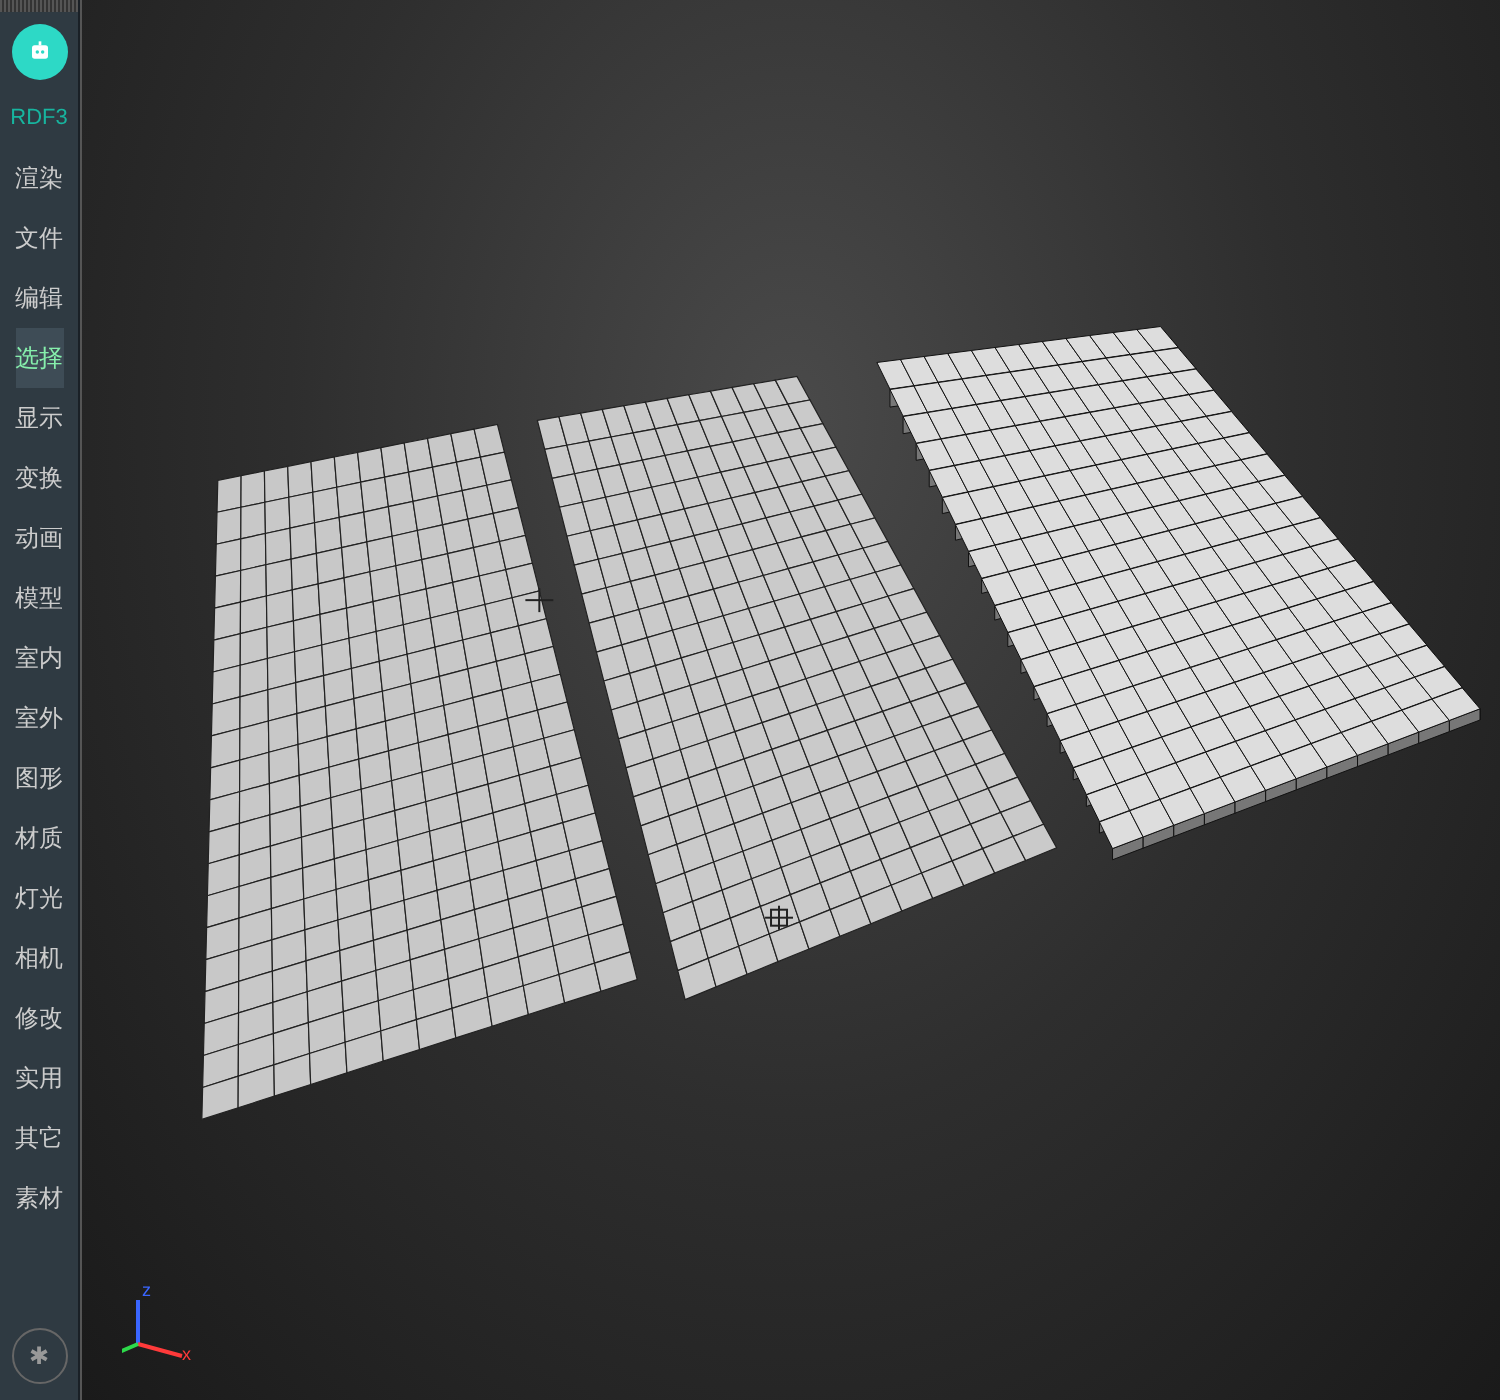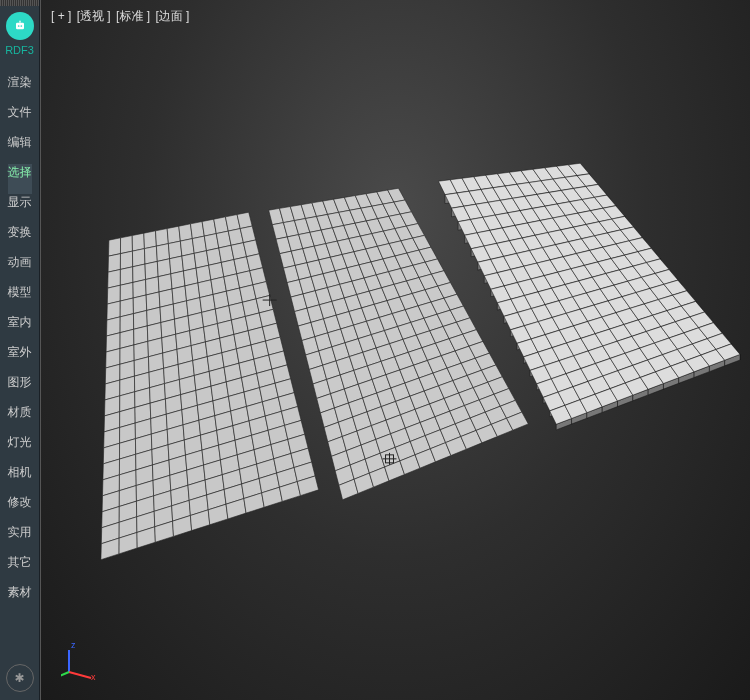--- a/index.html
+++ b/index.html
@@ -32,21 +32,21 @@
     margin: 6px 0 4px;
     border-radius: 50%;
     background: #2dd9c6;
     display: flex; align-items: center; justify-content: center;
   }
   .logo svg { width: 16px; height: 16px; }
   .sidebar-item {
     width: 100%;
     height: 30px;
     display: flex;
-    align-items: flex-start;
+    align-items: center;
     justify-content: center;
     color: #ccc;
     cursor: pointer;
   }
   .sidebar-item.brand { color: #17b59f; font-size: 11px; }
   .sidebar-item.active { background: #3e4c56; color: #86efac; }
   .sidebar-bottom {
     margin-top: auto;
     margin-bottom: 8px;
     width: 28px; height: 28px;
@@ -153,26 +153,20 @@
       <div class="sidebar-item">
         <span>素材</span>
       </div>
     </div>
   <div class="sidebar-bottom">
     <span>✱</span>
   </div>
 </div>
 
 <div class="viewport-wrap">
-  <div class="viewport-labels">
-    <span>[ + ]</span>
-    <span>[透视 ]</span>
-    <span>[标准 ]</span>
-    <span>[边面 ]</span>
-  </div>
 
   <svg class="viewport-svg" viewBox="0 0 710 700">
     <g id="scene">
         <polygon points="68,240 79.66666666666667,237.66666666666666 79.59166666666667,253.49166666666665 67.6,256" fill="#c8c8c8" stroke="#222" stroke-width="0.6"></polygon>
         <polygon points="79.66666666666667,237.66666666666666 91.33333333333333,235.33333333333334 91.58333333333333,250.98333333333335 79.59166666666667,253.49166666666665" fill="#c8c8c8" stroke="#222" stroke-width="0.6"></polygon>
         <polygon points="91.33333333333333,235.33333333333334 103,233 103.575,248.475 91.58333333333333,250.98333333333335" fill="#c8c8c8" stroke="#222" stroke-width="0.6"></polygon>
         <polygon points="103,233 114.66666666666666,230.66666666666666 115.56666666666666,245.96666666666667 103.575,248.475" fill="#c8c8c8" stroke="#222" stroke-width="0.6"></polygon>
         <polygon points="114.66666666666666,230.66666666666666 126.33333333333334,228.33333333333334 127.55833333333334,243.45833333333334 115.56666666666666,245.96666666666667" fill="#c8c8c8" stroke="#222" stroke-width="0.6"></polygon>
         <polygon points="126.33333333333334,228.33333333333334 138,226 139.55,240.95 127.55833333333334,243.45833333333334" fill="#c8c8c8" stroke="#222" stroke-width="0.6"></polygon>
         <polygon points="138,226 149.66666666666669,223.66666666666666 151.54166666666669,238.44166666666666 139.55,240.95" fill="#c8c8c8" stroke="#222" stroke-width="0.6"></polygon>

